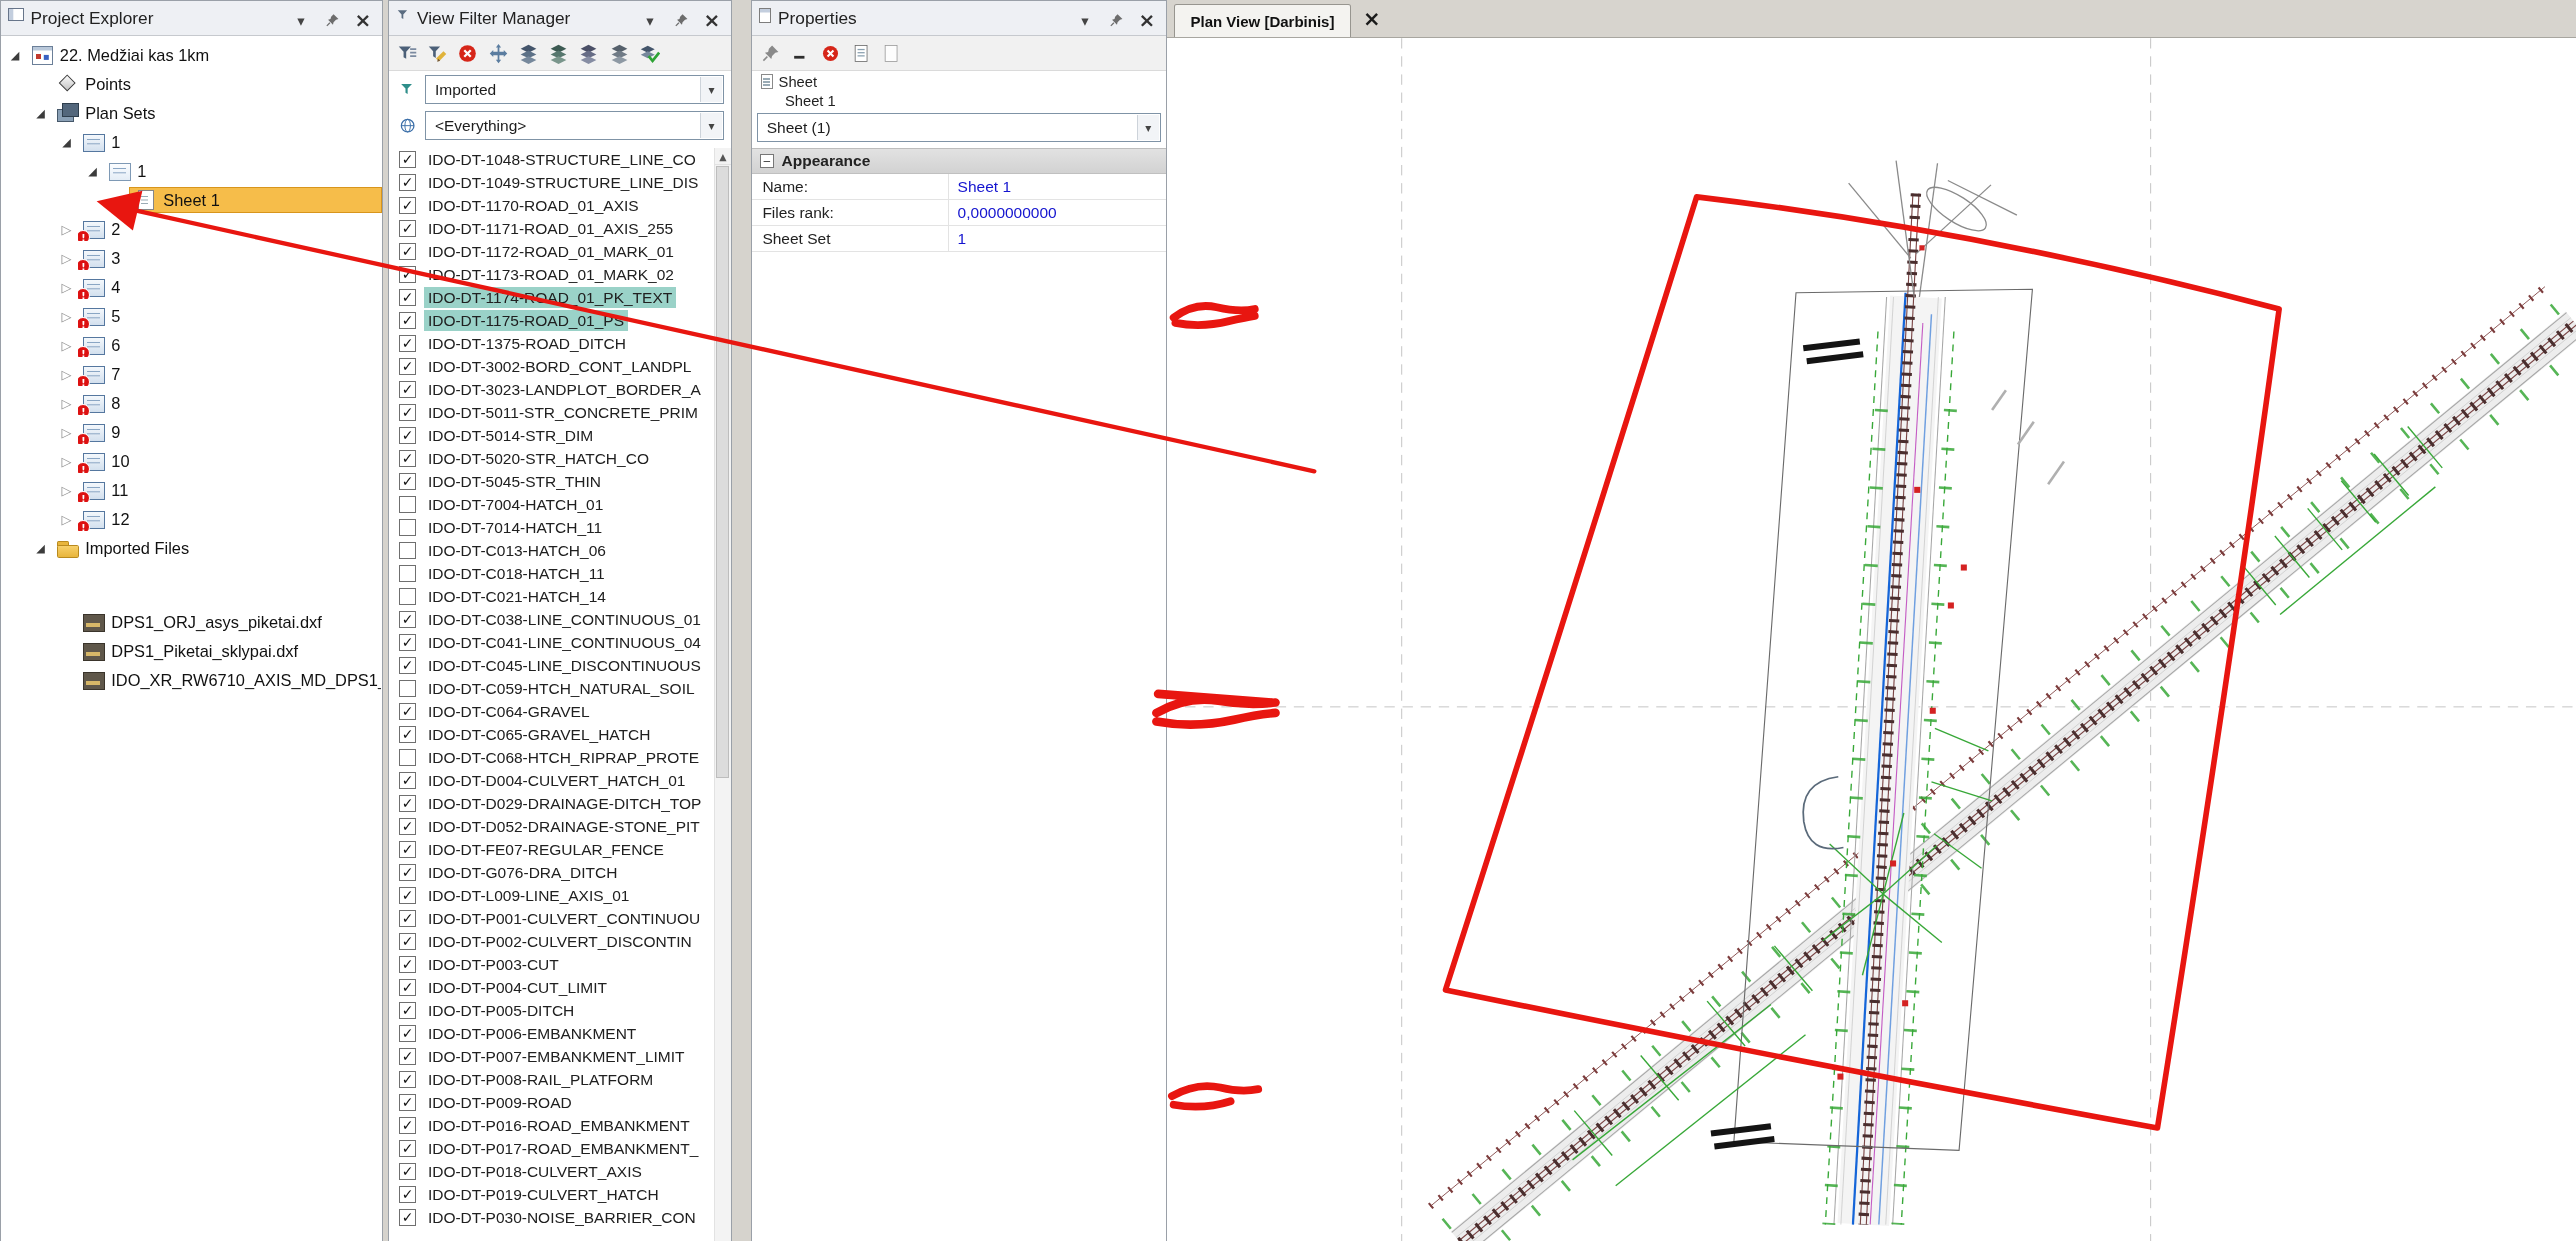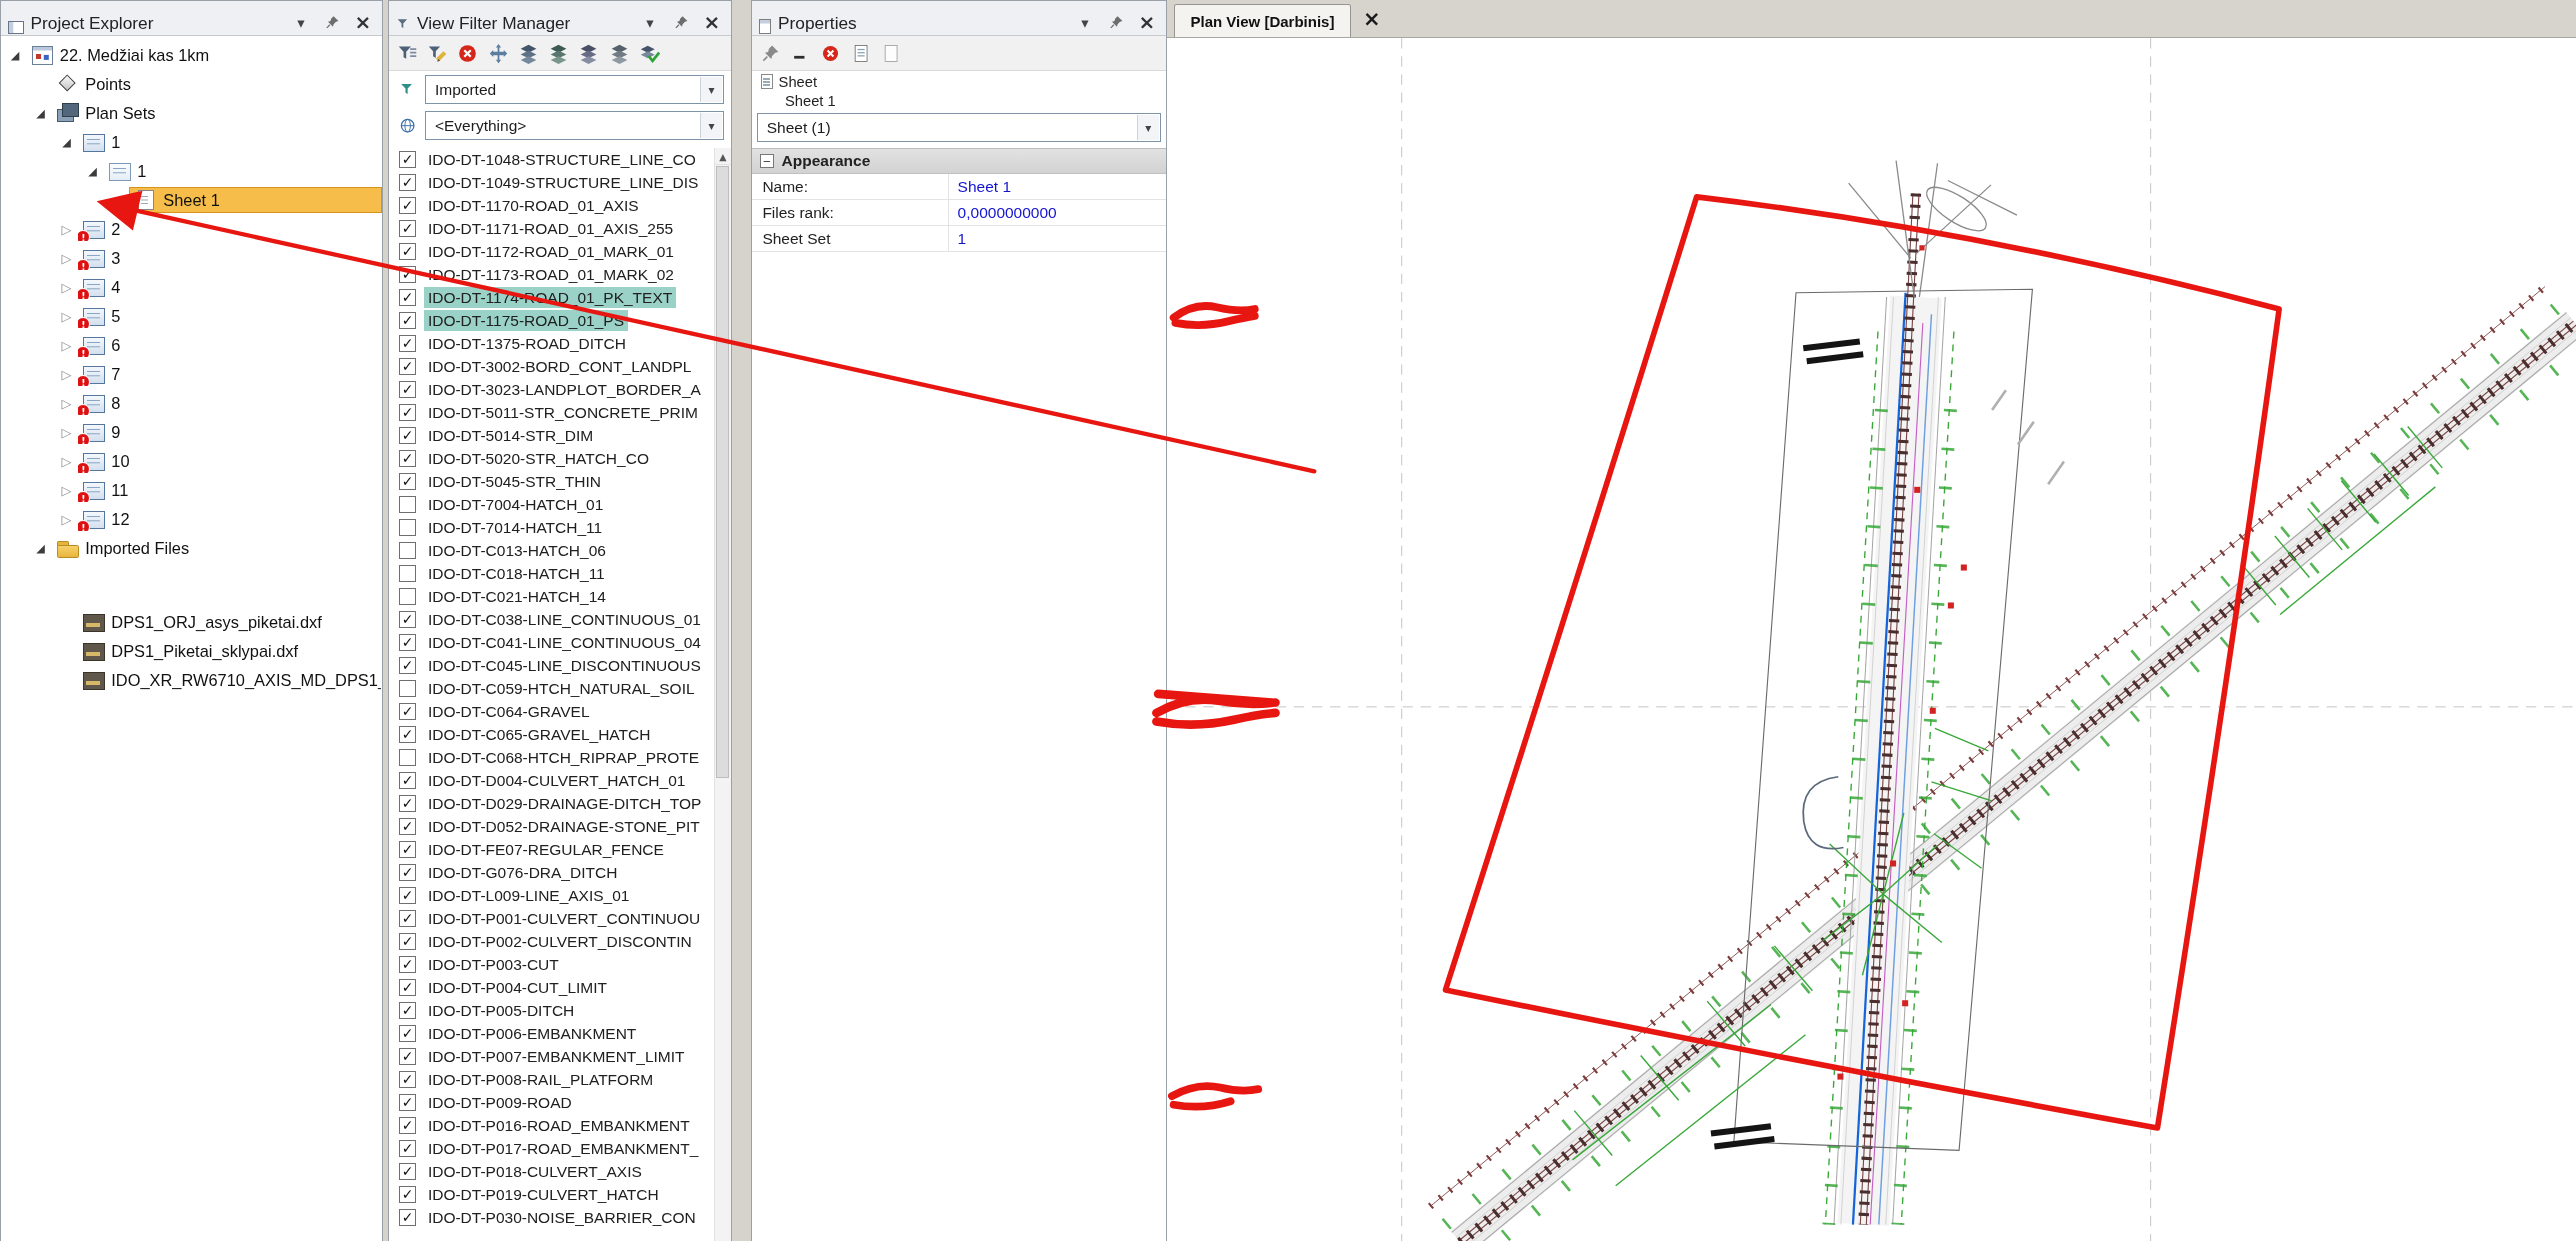--- a/index.html
+++ b/index.html
@@ -2,21 +2,21 @@
 <html style="--annotation-red: #e81610; --selection-orange: #f6bd4a; --layer-selection-teal: #9ad2c8; --value-blue: #1414cf; --axis-blue: #1565d8; --vegetation-green: #38a838; --railway-brown: #4a2e2e; --magenta-axis: #c45cc4; --marker-red: #d42222;font-size:14px"><head>
 <meta charset="utf-8">
 <style>
   *{margin:0;padding:0;box-sizing:border-box}
   html,body{width:2576px;height:1242px;overflow:hidden;background:#d6d3cd;
     font-family:"Liberation Sans",sans-serif;position:relative}
   .glyph{font-family:"DejaVu Sans",sans-serif}
 
   
   .panel{position:absolute;top:0;height:1242px;background:#fff;border:0.9px solid #9aa0a8}
-  .phead{height:35px;background:#eef0f4;border-bottom:0.9px solid #c6c9ce;display:flex;align-items:flex-end;padding:1px 7px;gap:7px}
+  .phead{height:35px;background:#eef0f4;border-bottom:0.9px solid #c6c9ce;display:flex;align-items:flex-start;padding:7px 7px;gap:7px}
   .ptitle{font-size:17.3px;color:#222;flex:1;white-space:nowrap}
   .hbtn{width:24px;height:24px;display:flex;align-items:center;justify-content:center;color:#444;font-size:14.7px}
   .hbtn.close{font-size:20px;font-weight:bold;color:#333}
   .tbar{height:35px;background:#f1f1f1;border-bottom:0.9px solid #dadada;display:flex;align-items:center;padding:0 5.2px;gap:4.3px}
   .tbtn{width:26px;height:26px;display:flex;align-items:center;justify-content:center}
   .combo{position:relative;height:29px;background:#fff;border:0.9px solid #7f93a6;display:flex;align-items:center;padding:0 28px 0 8.6px;font-size:15.5px;color:#1c1c1c;white-space:nowrap}
   .carrow{position:absolute;right:0.9px;top:0.9px;bottom:0.9px;width:22.4px;display:flex;align-items:center;justify-content:center;background:#f2f4f7;border-left:0.9px solid #cdd3da;font-size:12px;color:#444}
 
   
   #pe{left:0;width:383px}

